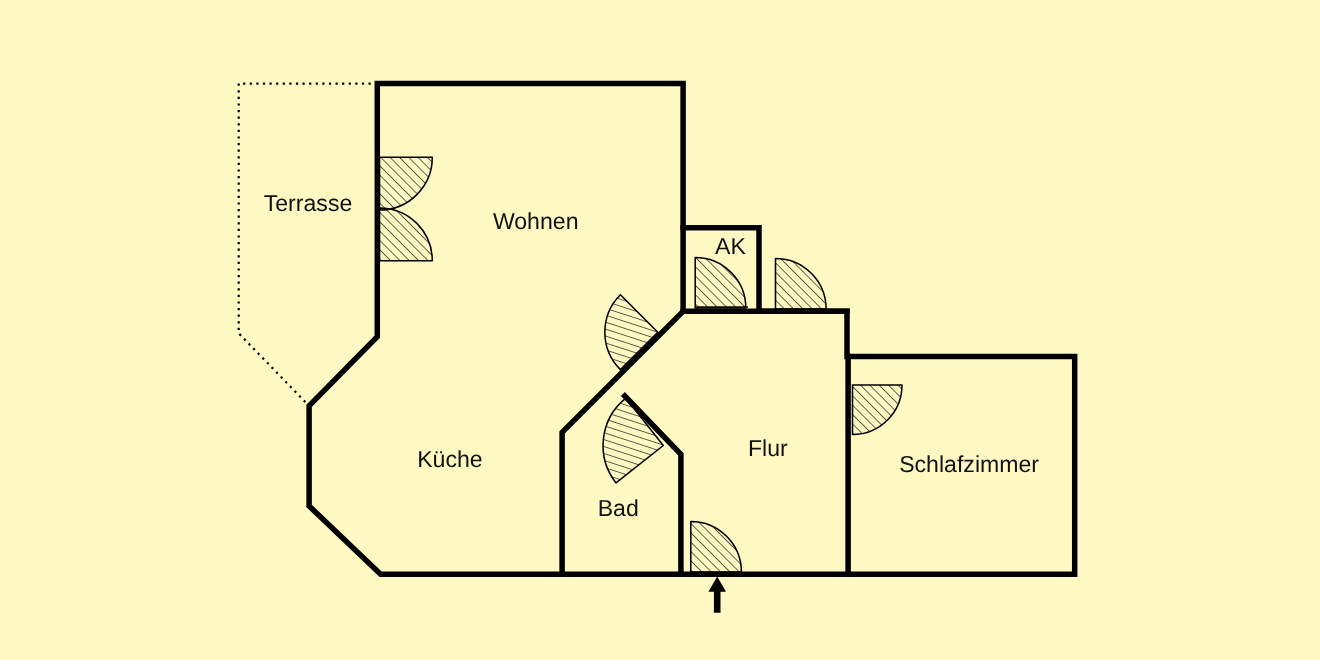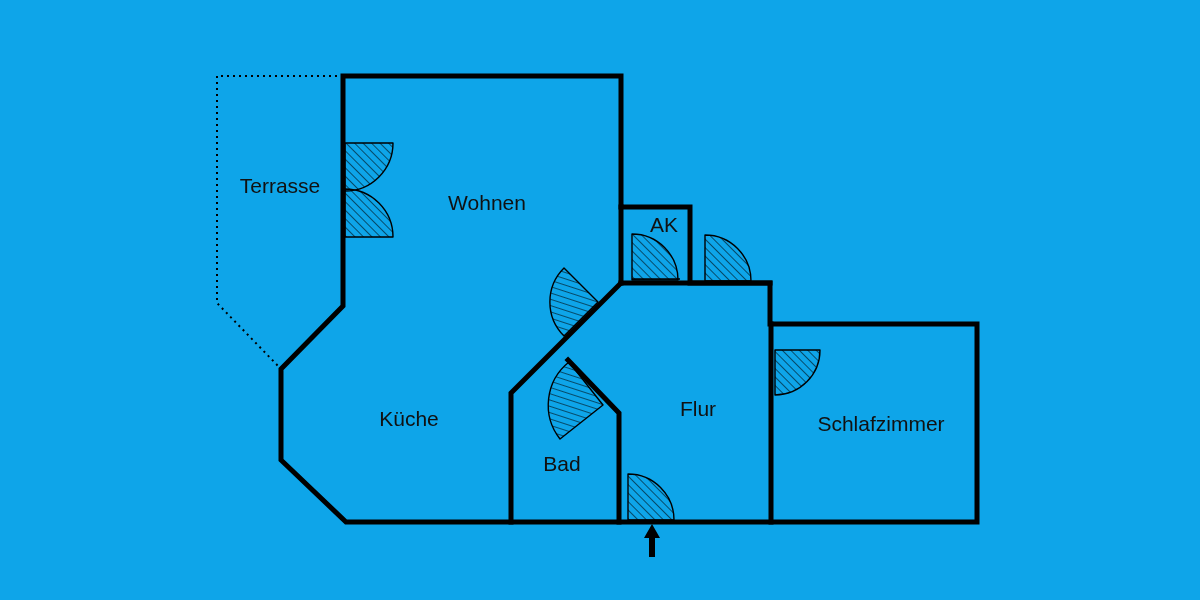--- a/index.html
+++ b/index.html
@@ -4,21 +4,21 @@
 <style>
   html, body {
     margin: 0;
     padding: 0;
     background: #ffffff;
   }
   .stage {
     position: relative;
     width: 1200px;
     height: 600px;
-    background: #0ea5e9;
+    background: #fef9c3;
     overflow: hidden;
   }
   svg { display: block; }
   .wall {
     stroke: #000000;
     stroke-width: 5;
     fill: none;
     stroke-linejoin: miter;
     stroke-linecap: square;
   }

